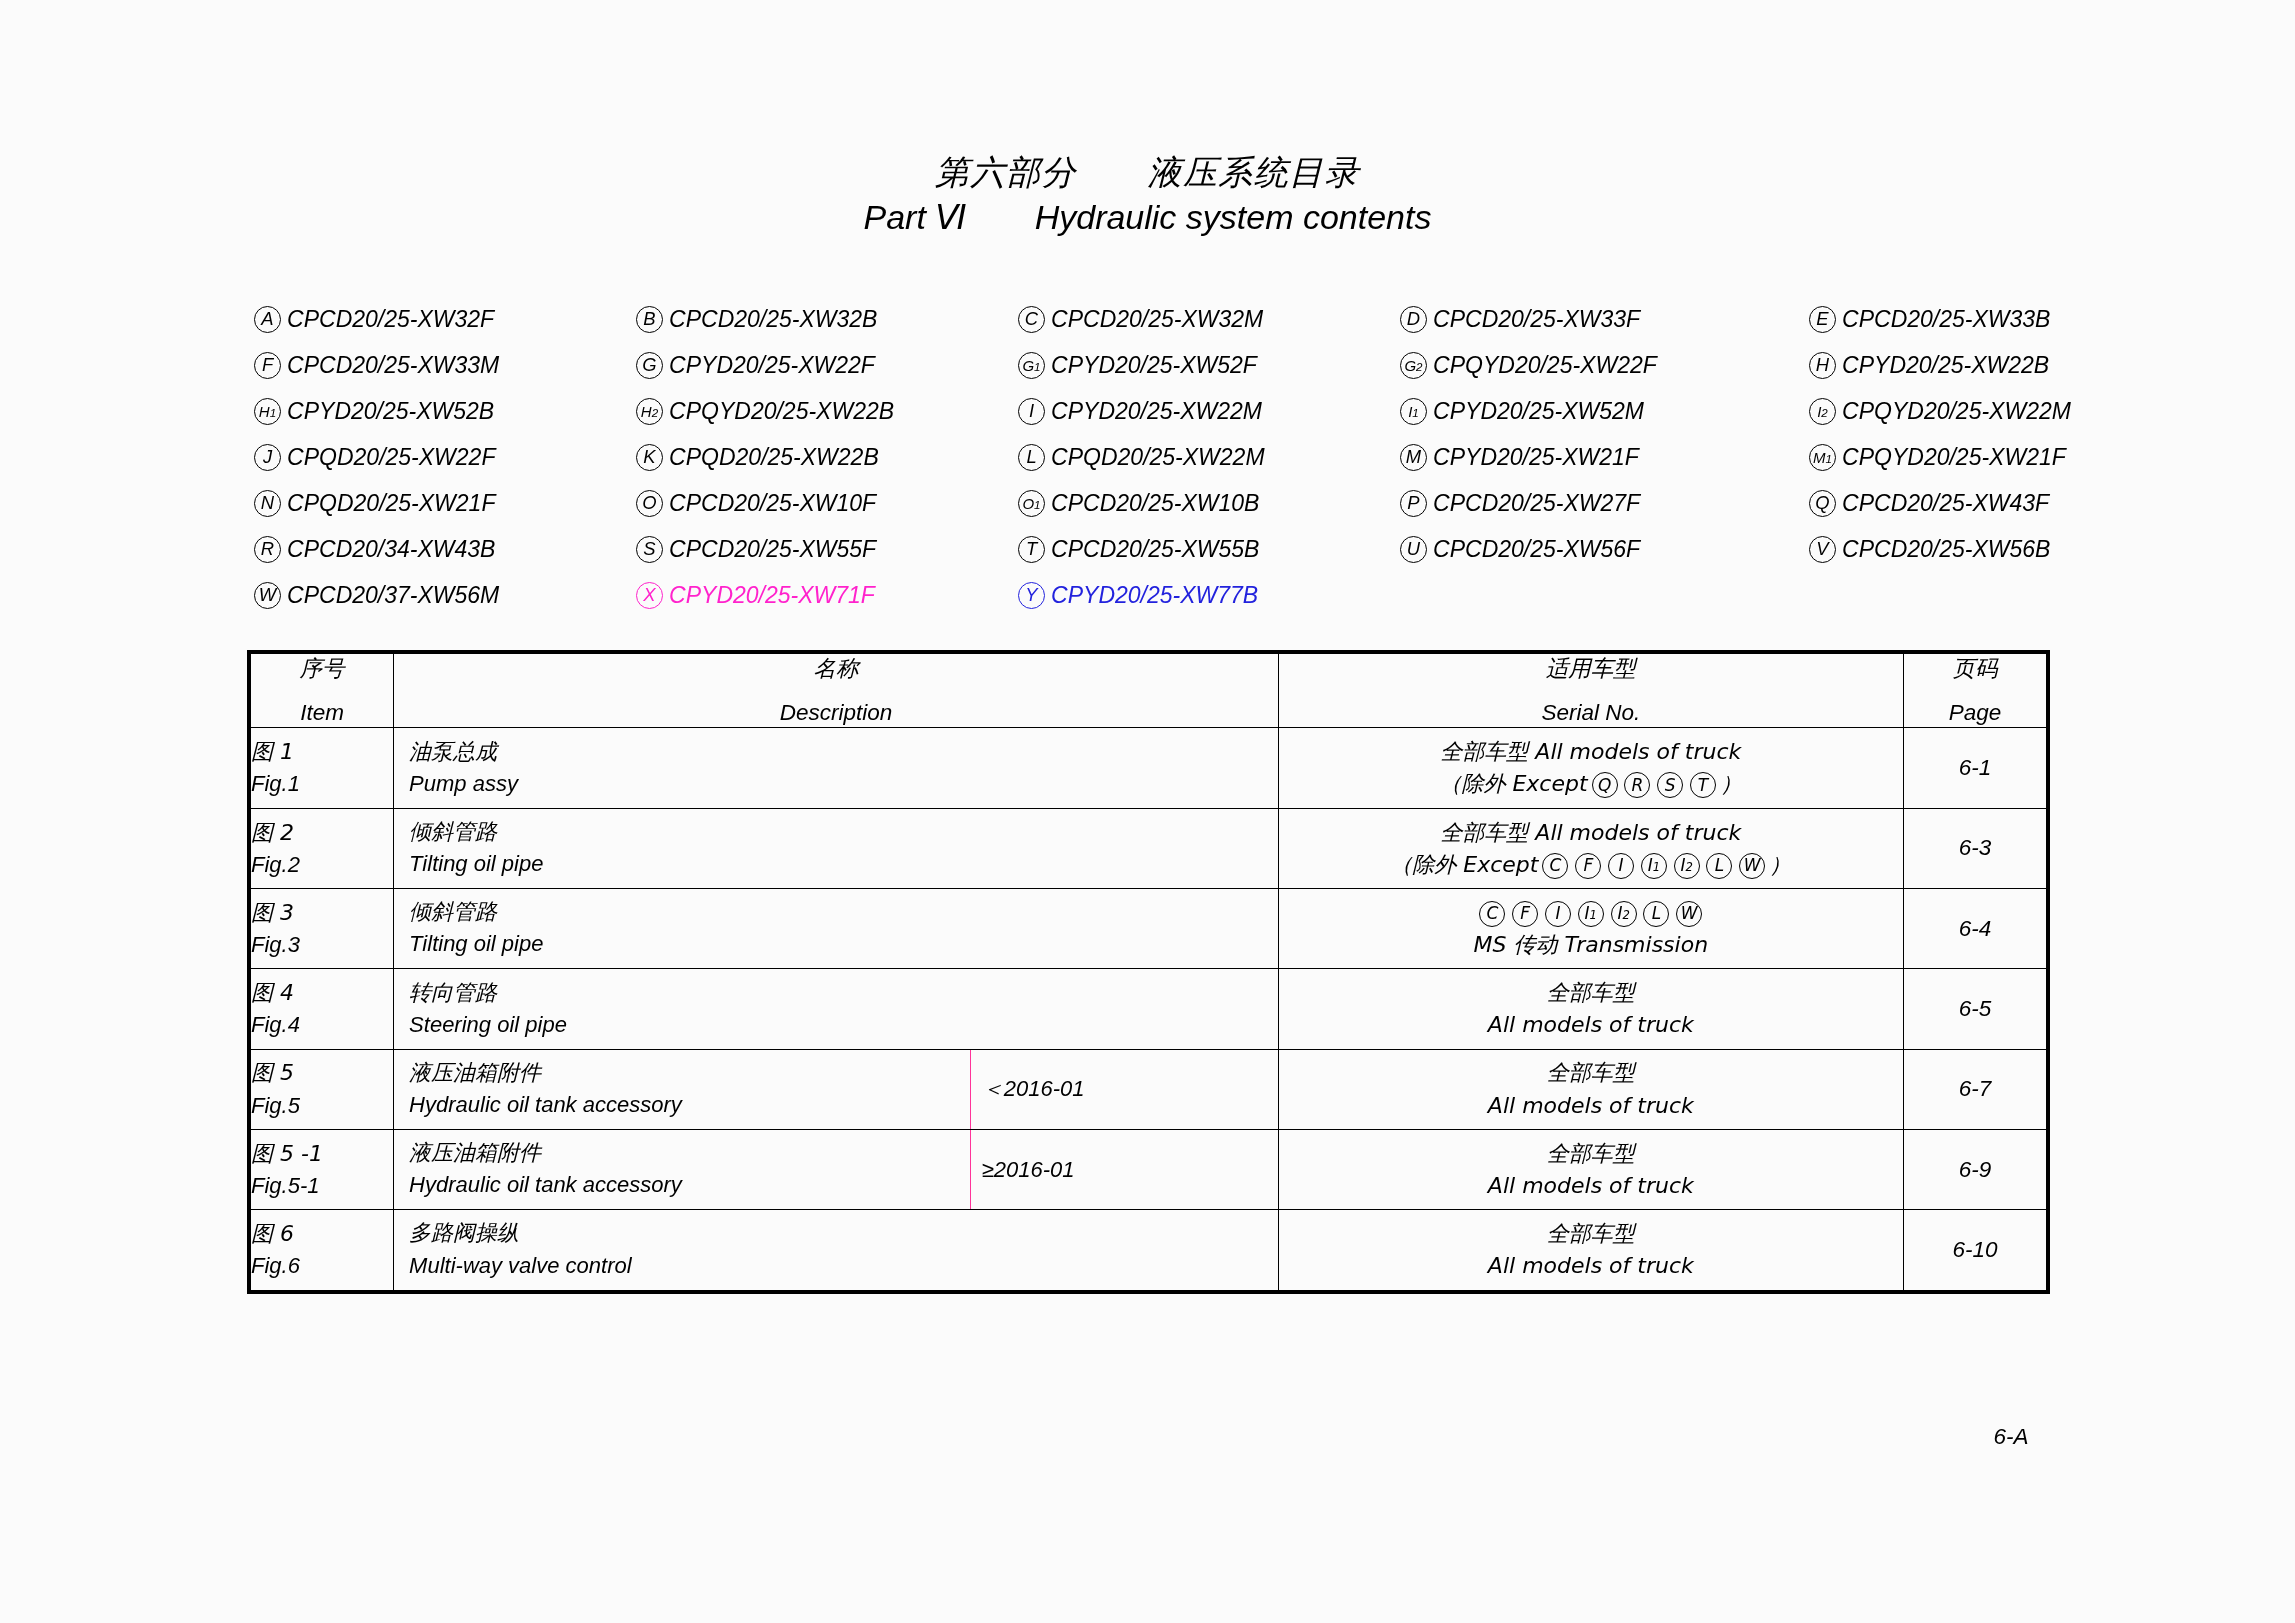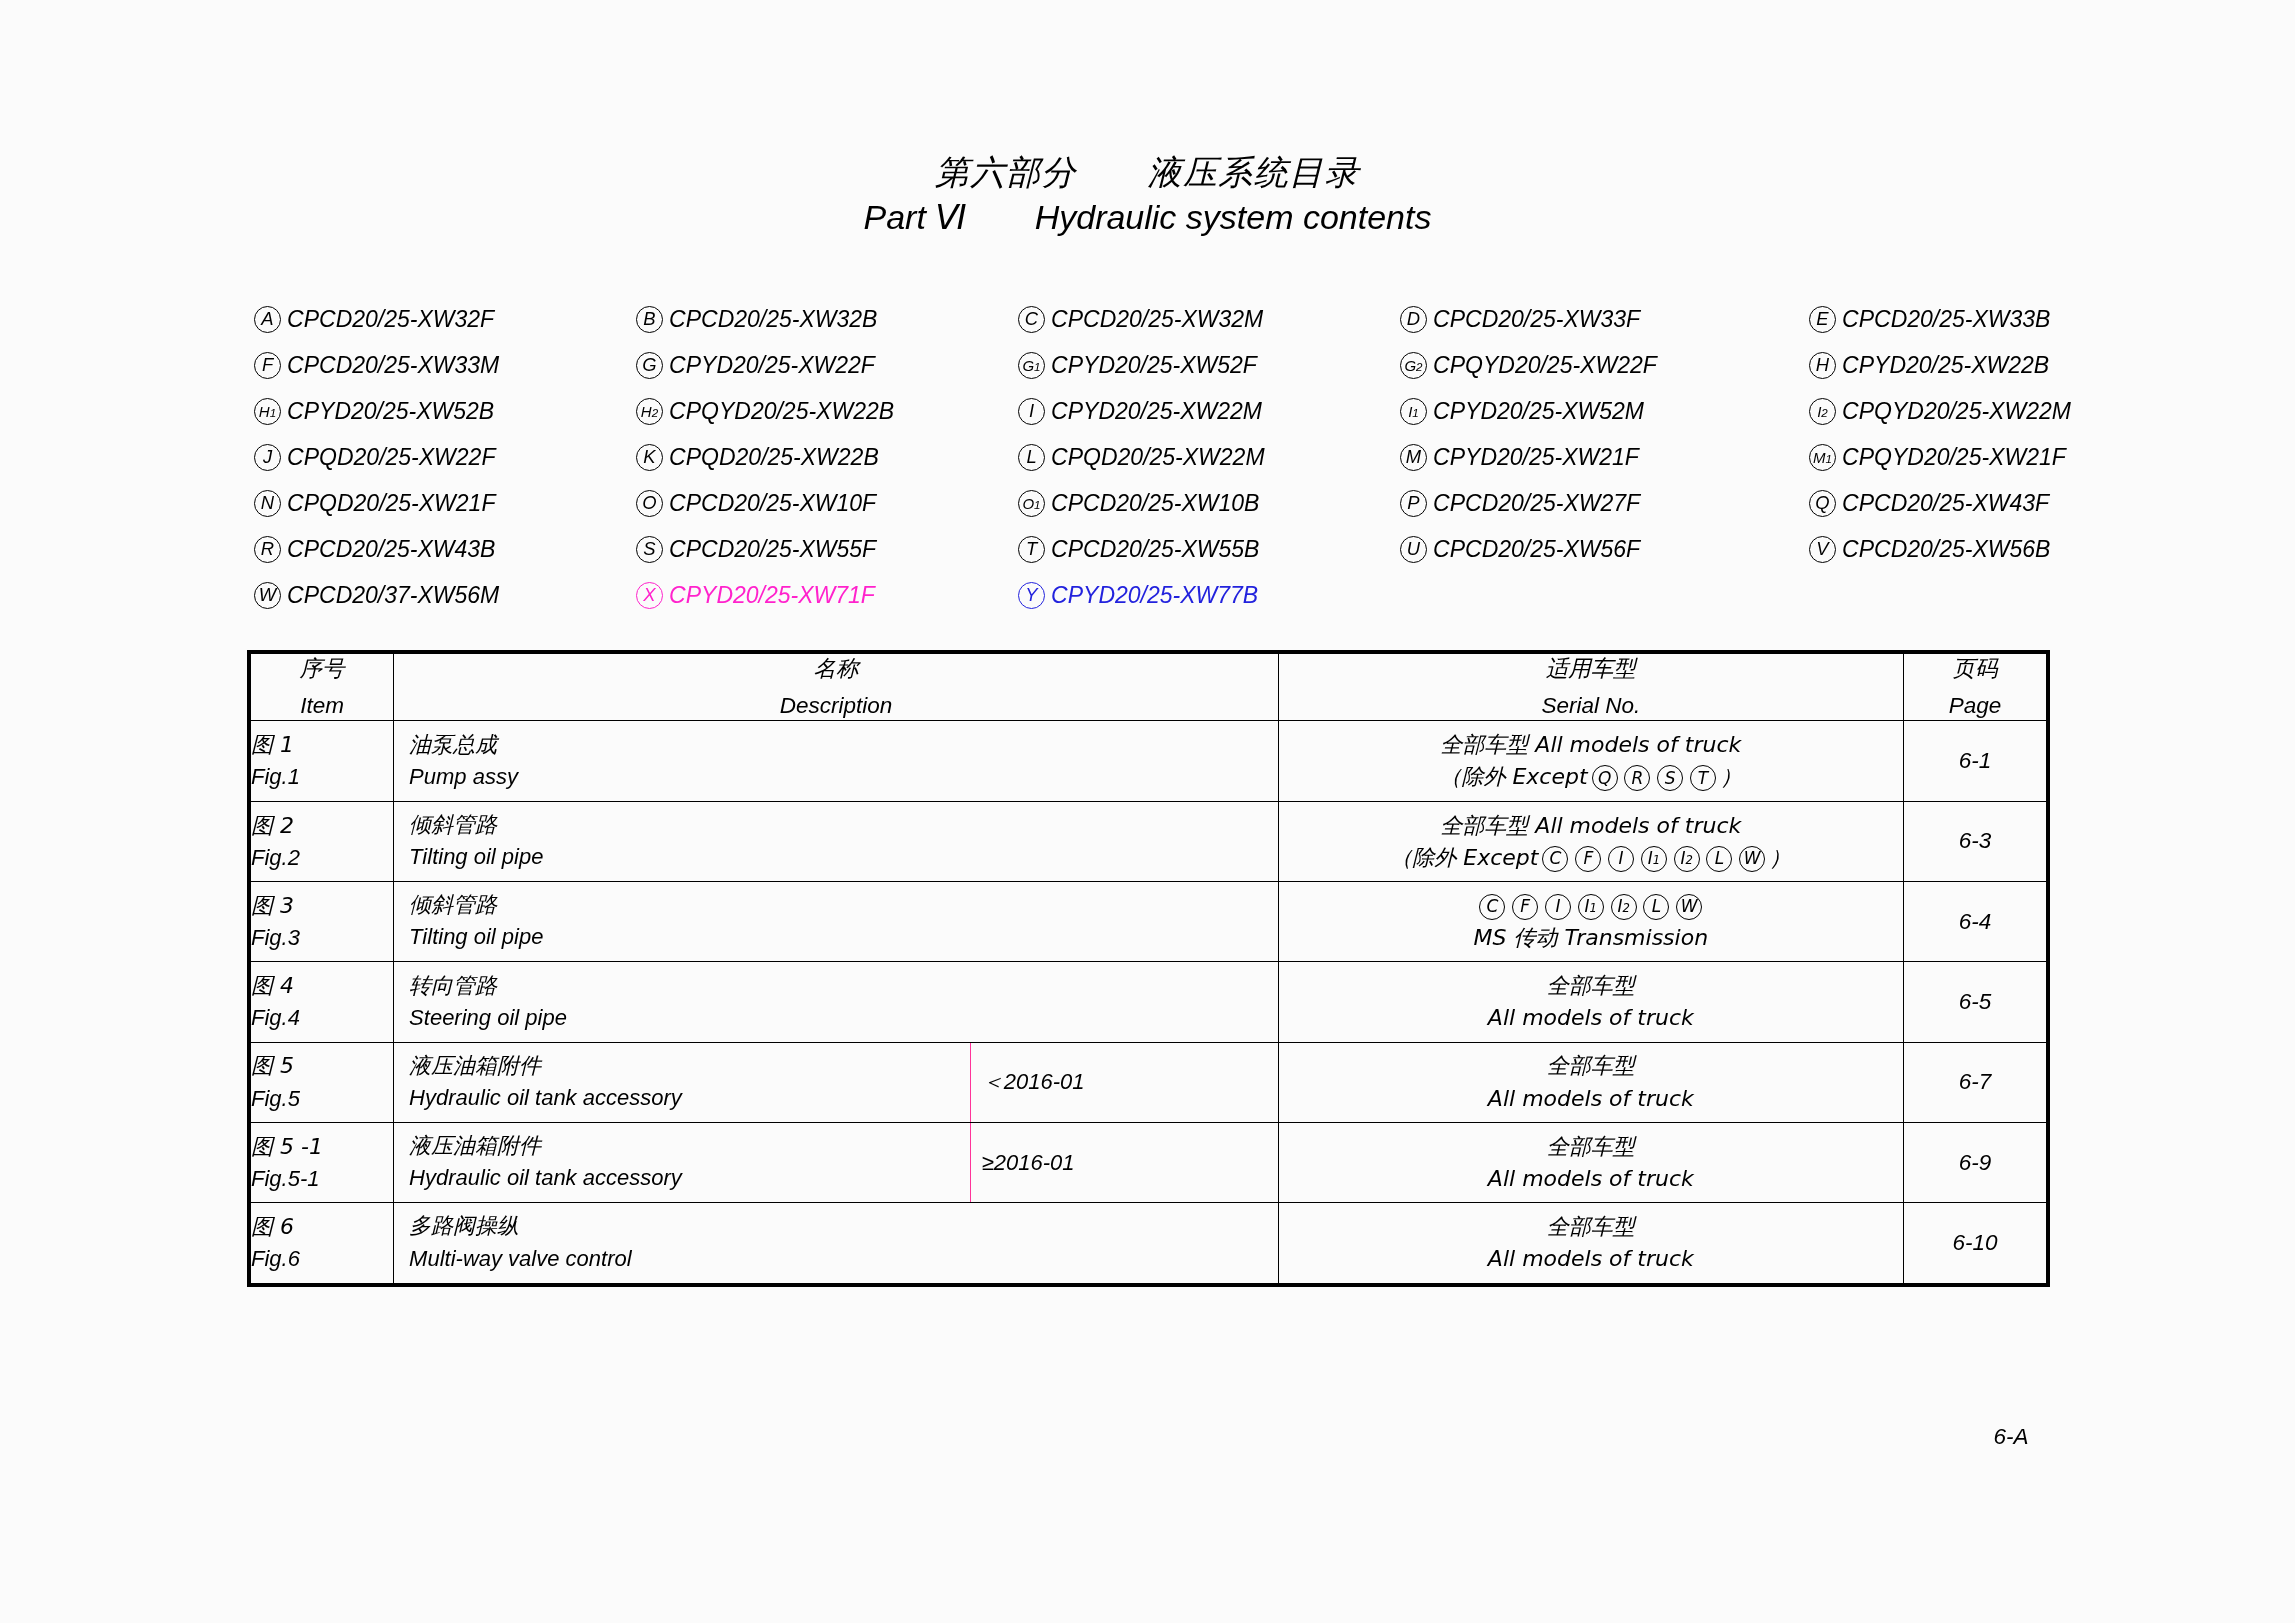--- a/index.html
+++ b/index.html
@@ -132,21 +132,21 @@
     line-height: 1.32;
   }
   .hdr-cn {
     font-size: 22.5px;
     font-family: "DejaVu Sans", "Liberation Sans", sans-serif;
     display: block;
   }
   .hdr-en {
     font-size: 22.5px;
     display: block;
-    margin-top: 7px;
+    margin-top: 14px;
   }
 
   .item-cell {
     padding: 8.2px 0 9.5px 11px;
     line-height: 1.34;
     text-align: left;
   }
   .item-cn {
     display: block;
     font-size: 22px;
@@ -339,21 +339,21 @@
           <span class="code-text">CPCD20/25-XW27F</span>
         </div>
         <div class="code-cell c4">
           <span class="badge">Q</span>
           <span class="code-text">CPCD20/25-XW43F</span>
         </div>
       </div>
       <div class="code-row">
         <div class="code-cell c0">
           <span class="badge">R</span>
-          <span class="code-text">CPCD20/25-XW43B</span>
+          <span class="code-text">CPCD20/34-XW43B</span>
         </div>
         <div class="code-cell c1">
           <span class="badge">S</span>
           <span class="code-text">CPCD20/25-XW55F</span>
         </div>
         <div class="code-cell c2">
           <span class="badge">T</span>
           <span class="code-text">CPCD20/25-XW55B</span>
         </div>
         <div class="code-cell c3">

